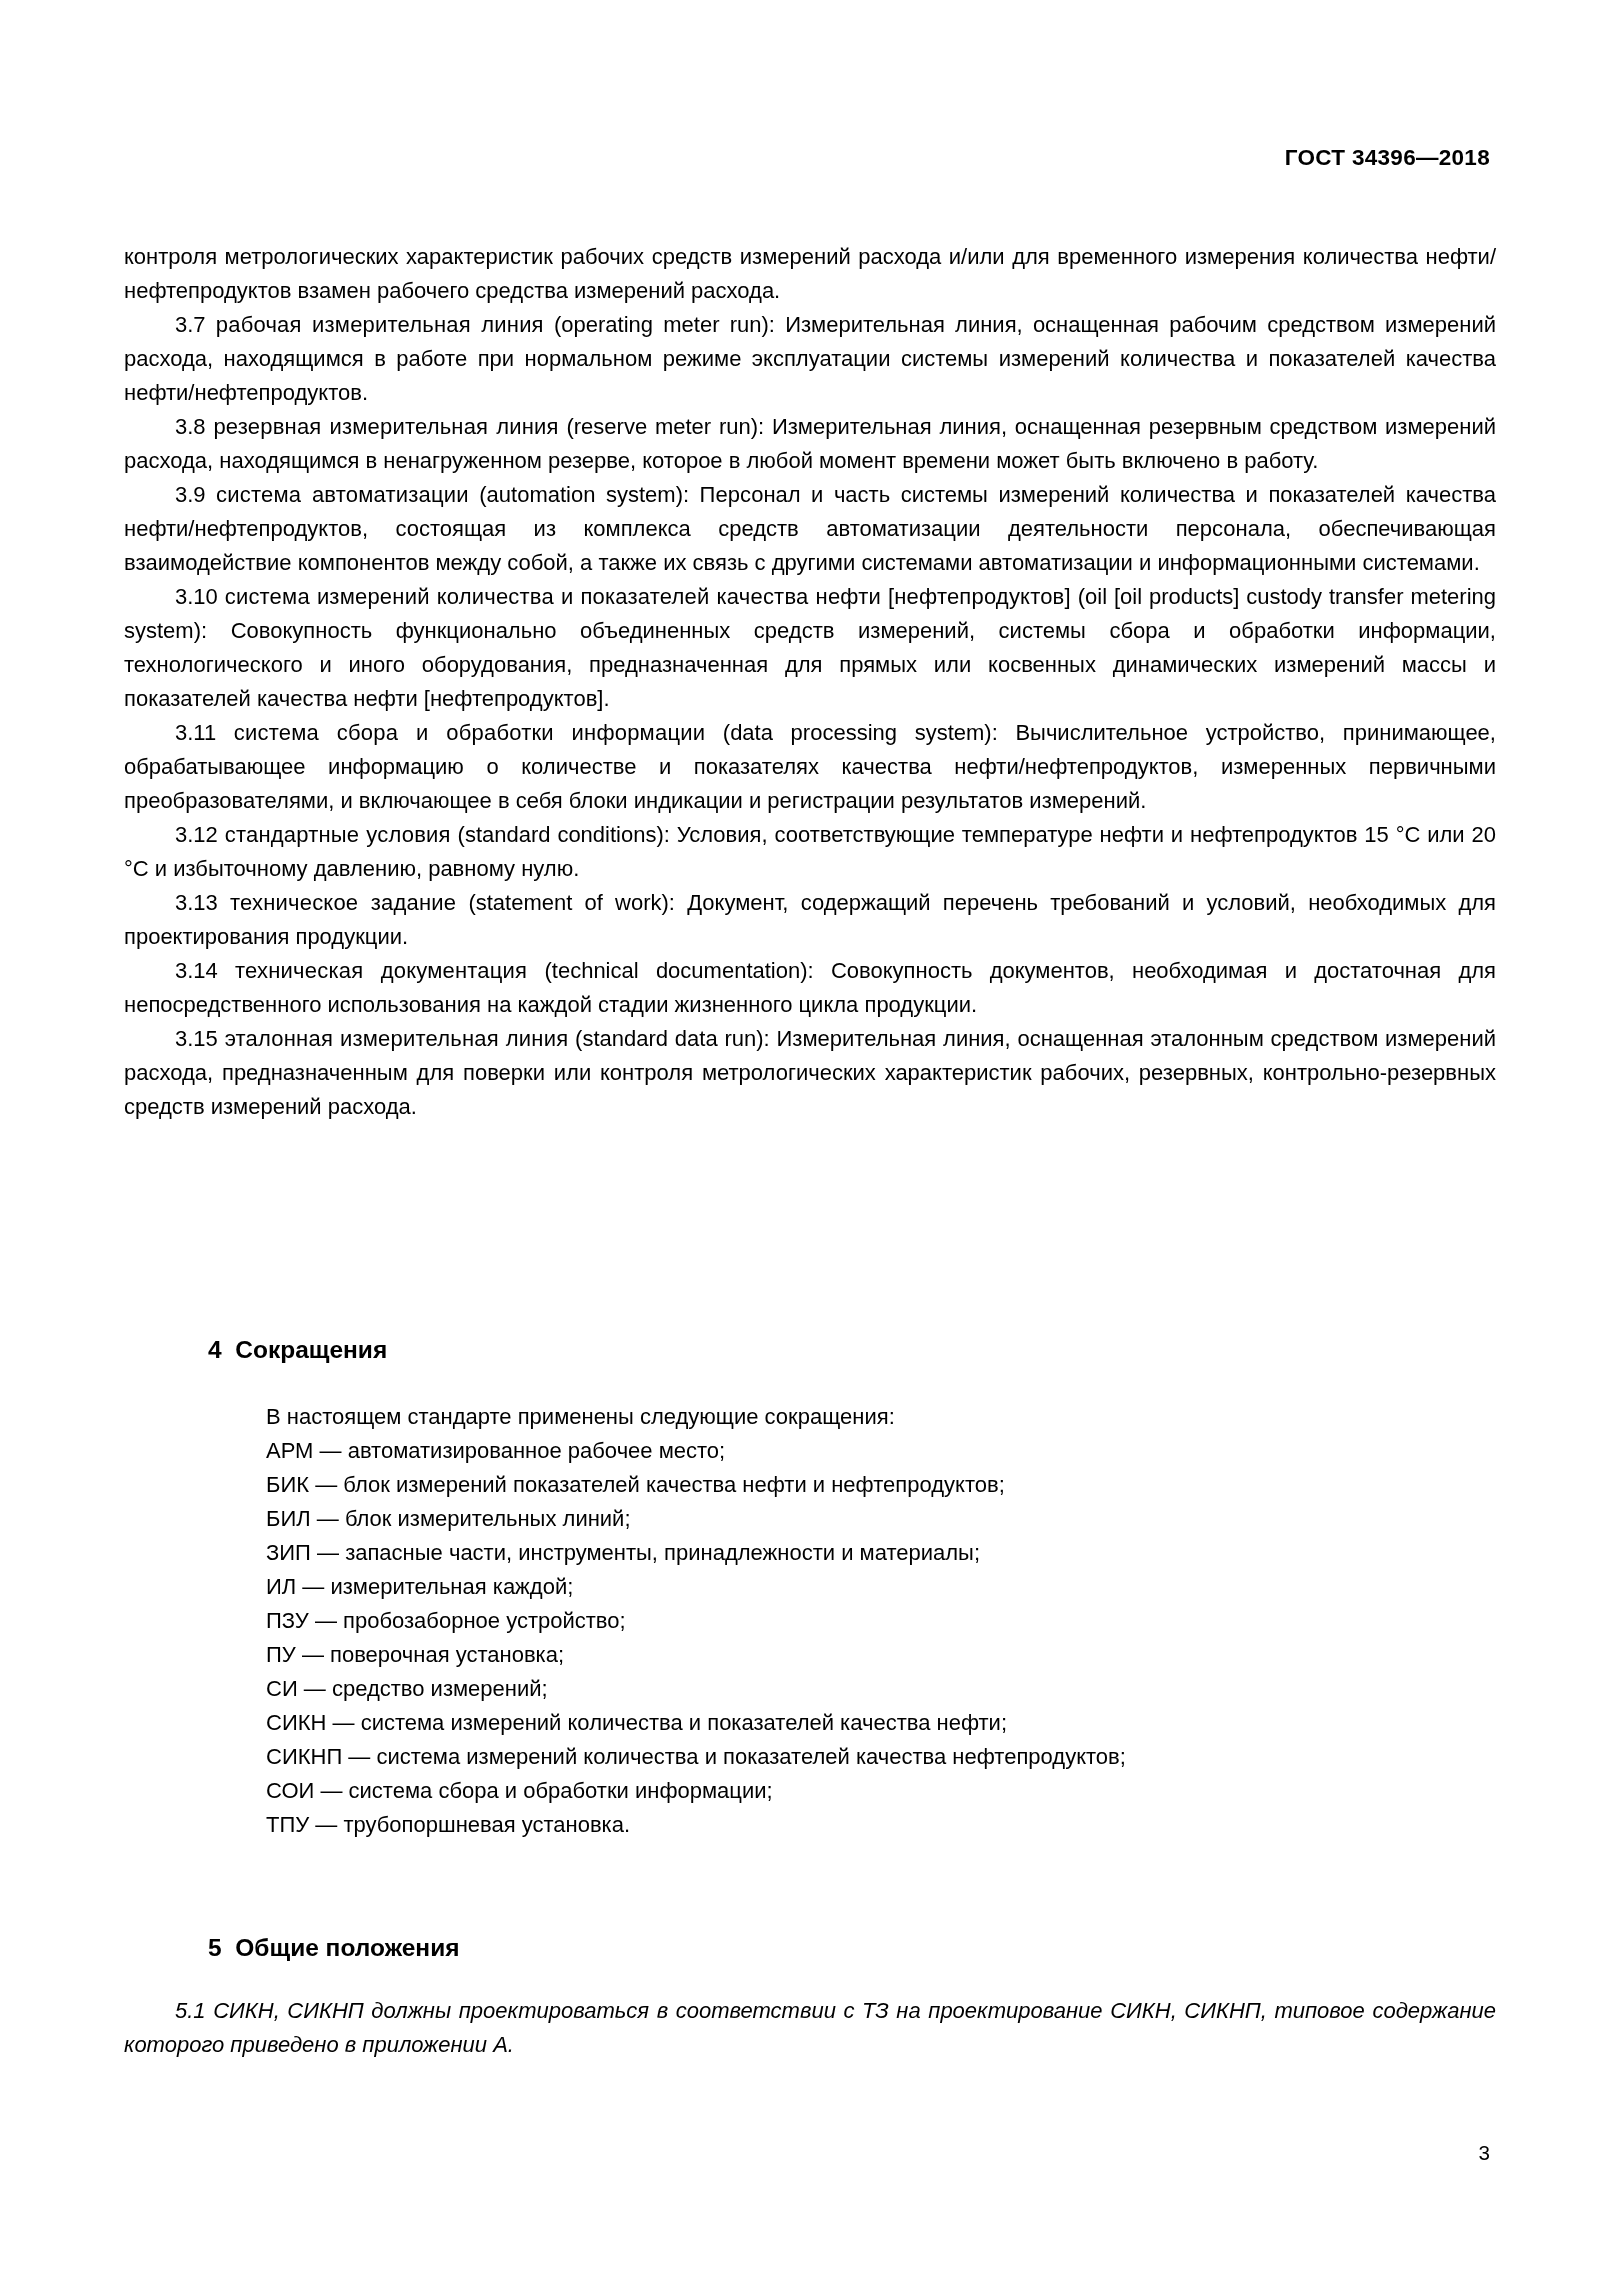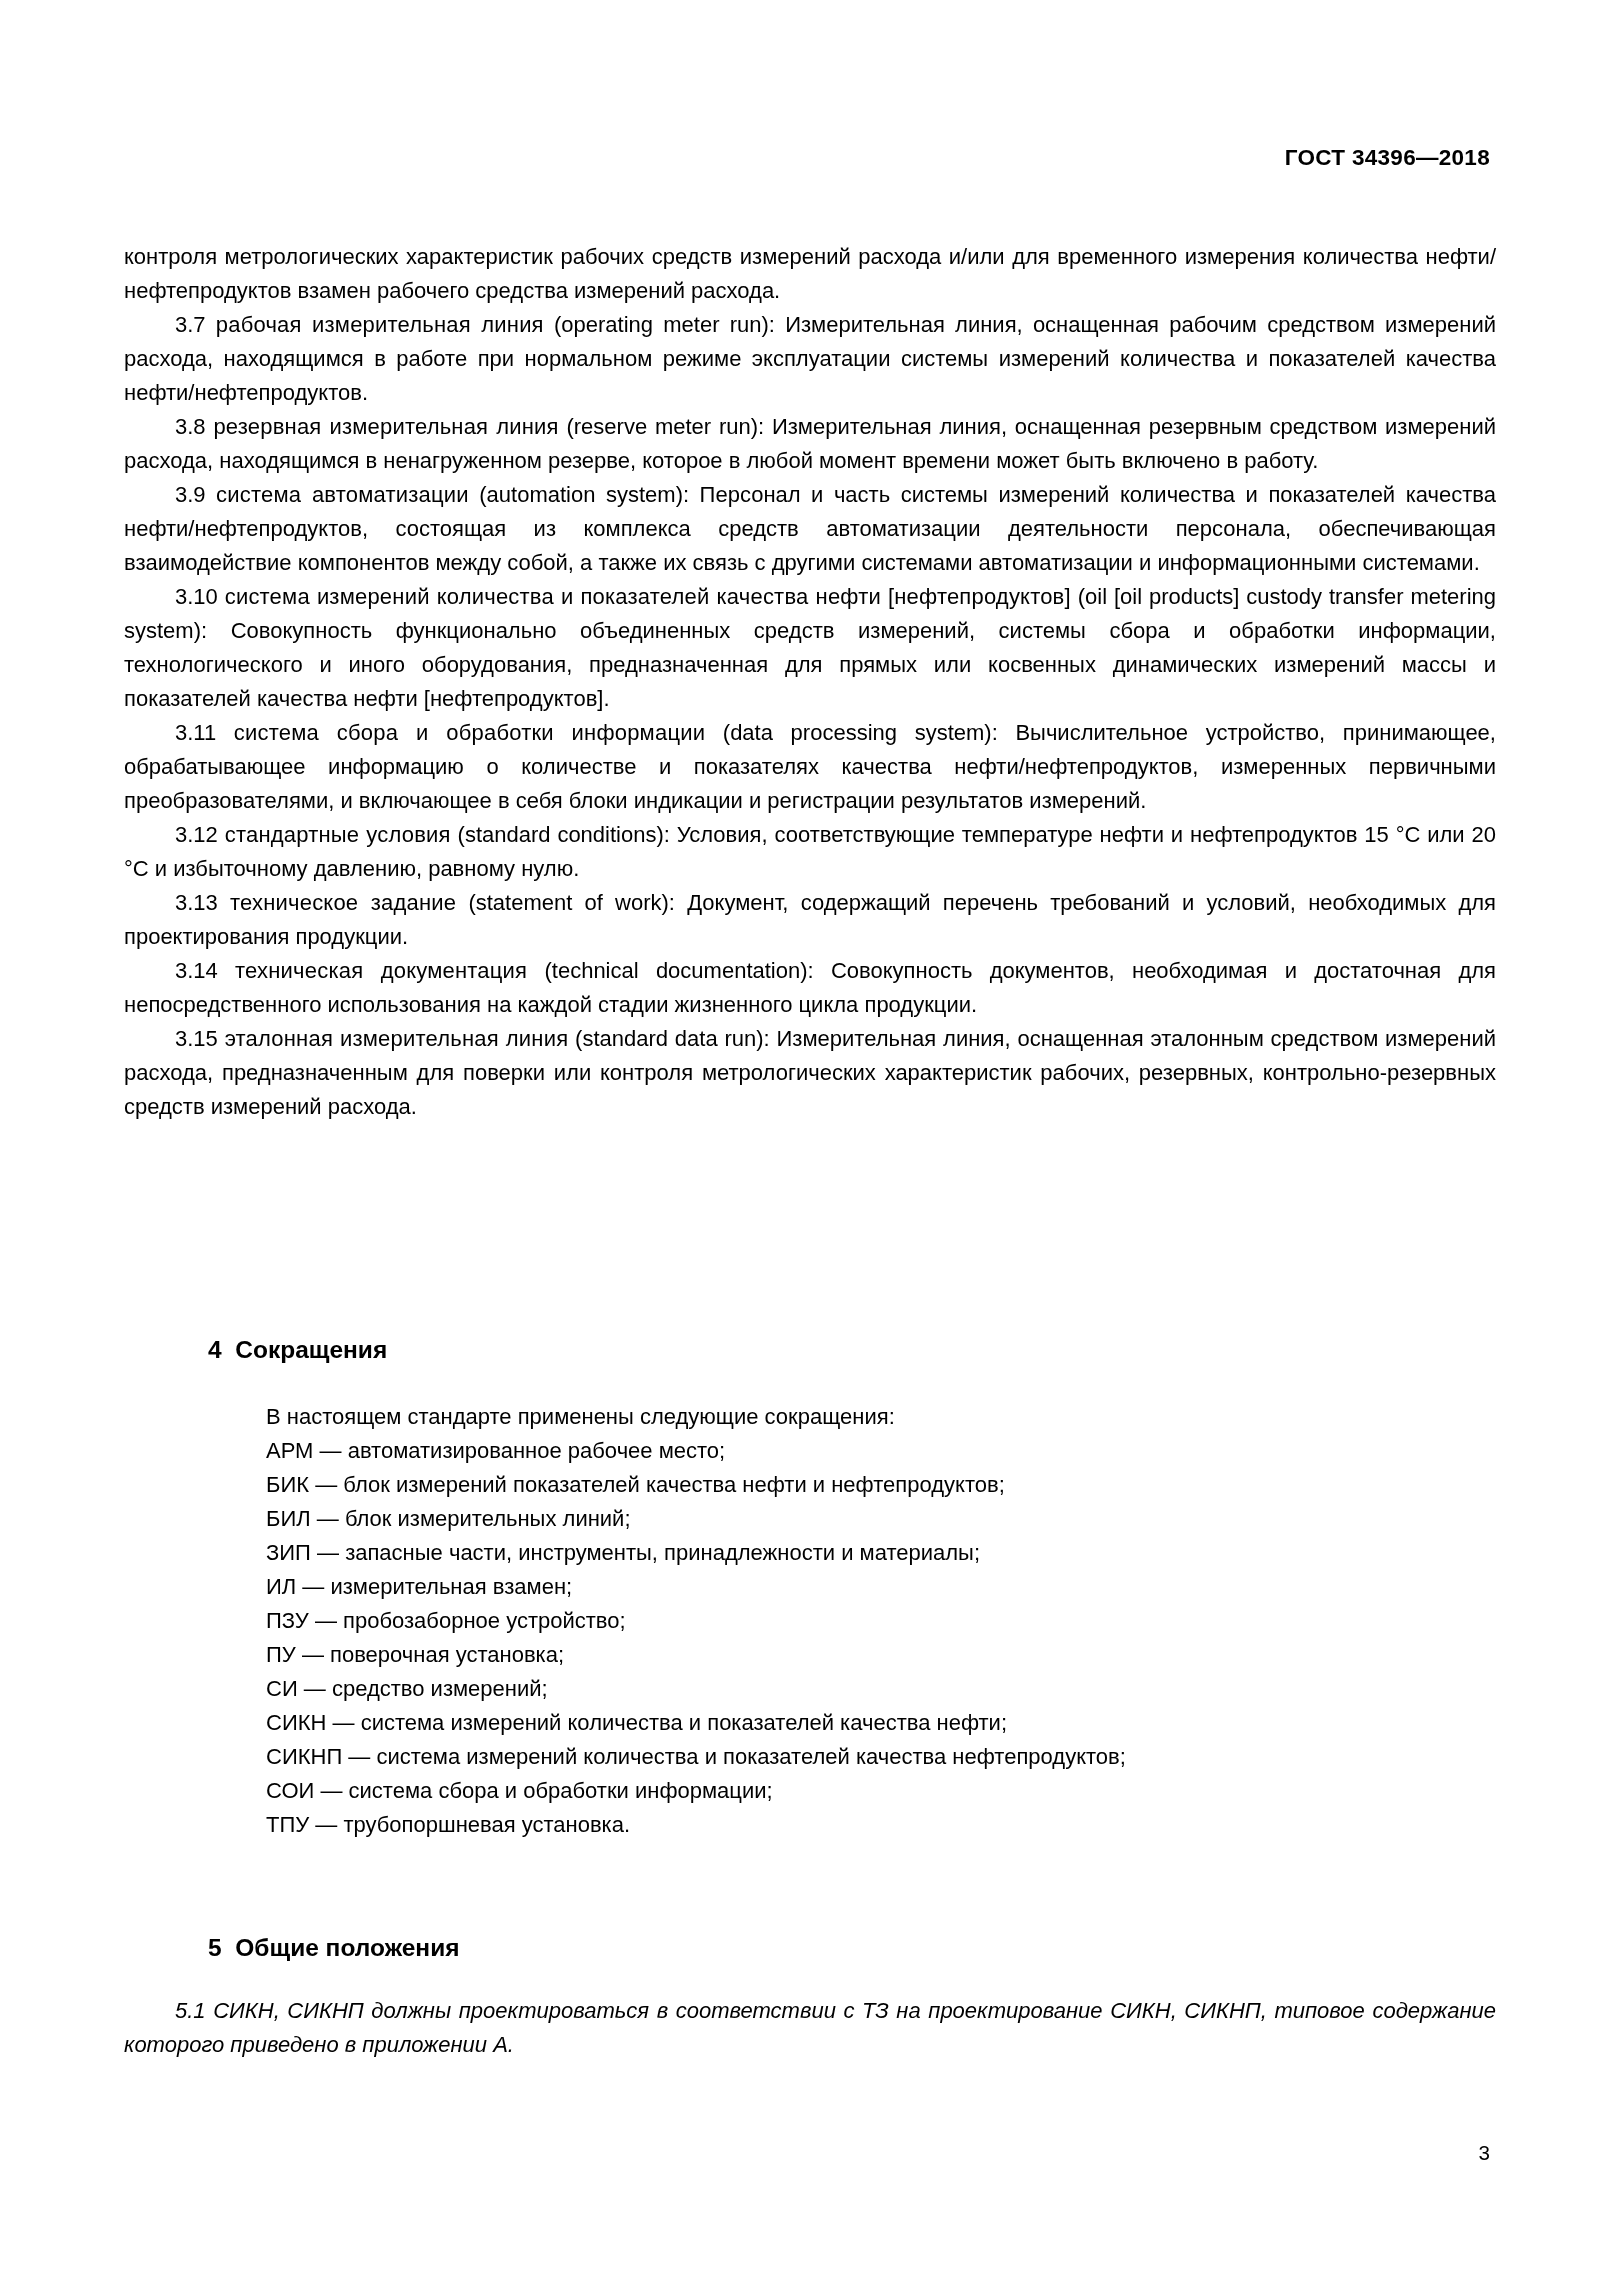--- a/index.html
+++ b/index.html
@@ -129,21 +129,21 @@
   <h2 class="section-4">
     <span>4</span>&nbsp;&nbsp;<span>Сокращения</span>
   </h2>
 
   <div class="abbrev-block">
     <div>В настоящем стандарте применены следующие сокращения:</div>
     <div>АРМ — автоматизированное рабочее место;</div>
     <div>БИК — блок измерений показателей качества нефти и нефтепродуктов;</div>
     <div>БИЛ — блок измерительных линий;</div>
     <div>ЗИП — запасные части, инструменты, принадлежности и материалы;</div>
-    <div>ИЛ — измерительная взамен;</div>
+    <div>ИЛ — измерительная каждой;</div>
     <div>ПЗУ — пробозаборное устройство;</div>
     <div>ПУ — поверочная установка;</div>
     <div>СИ — средство измерений;</div>
     <div>СИКН — система измерений количества и показателей качества нефти;</div>
     <div>СИКНП — система измерений количества и показателей качества нефтепродуктов;</div>
     <div>СОИ — система сбора и обработки информации;</div>
     <div>ТПУ — трубопоршневая установка.</div>
   </div>
 
   <h2 class="section-5">

